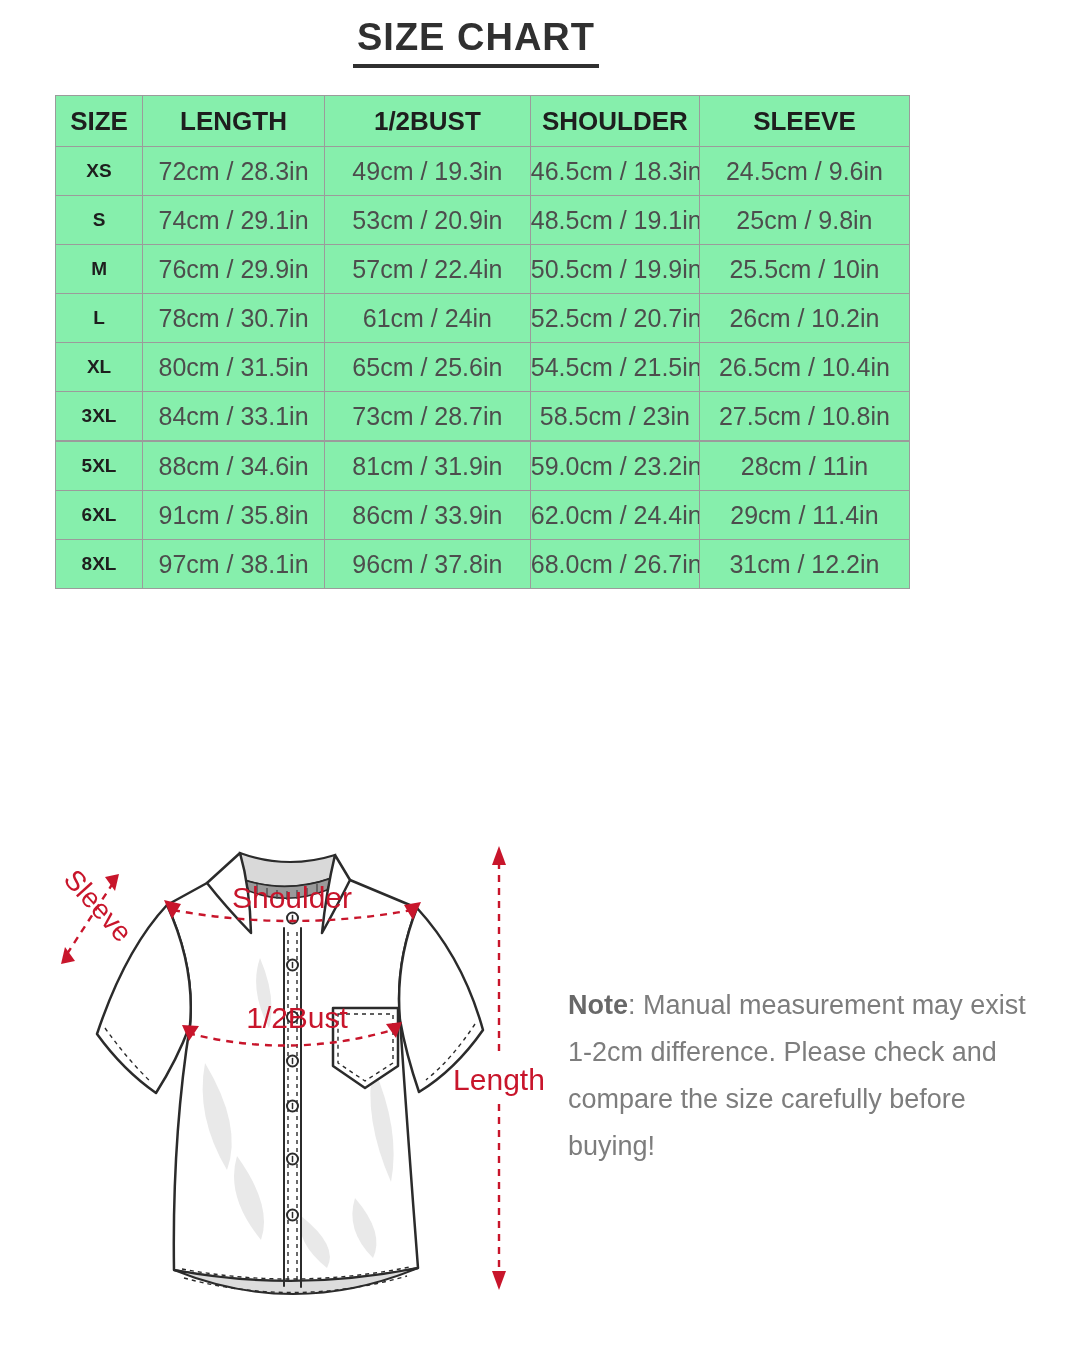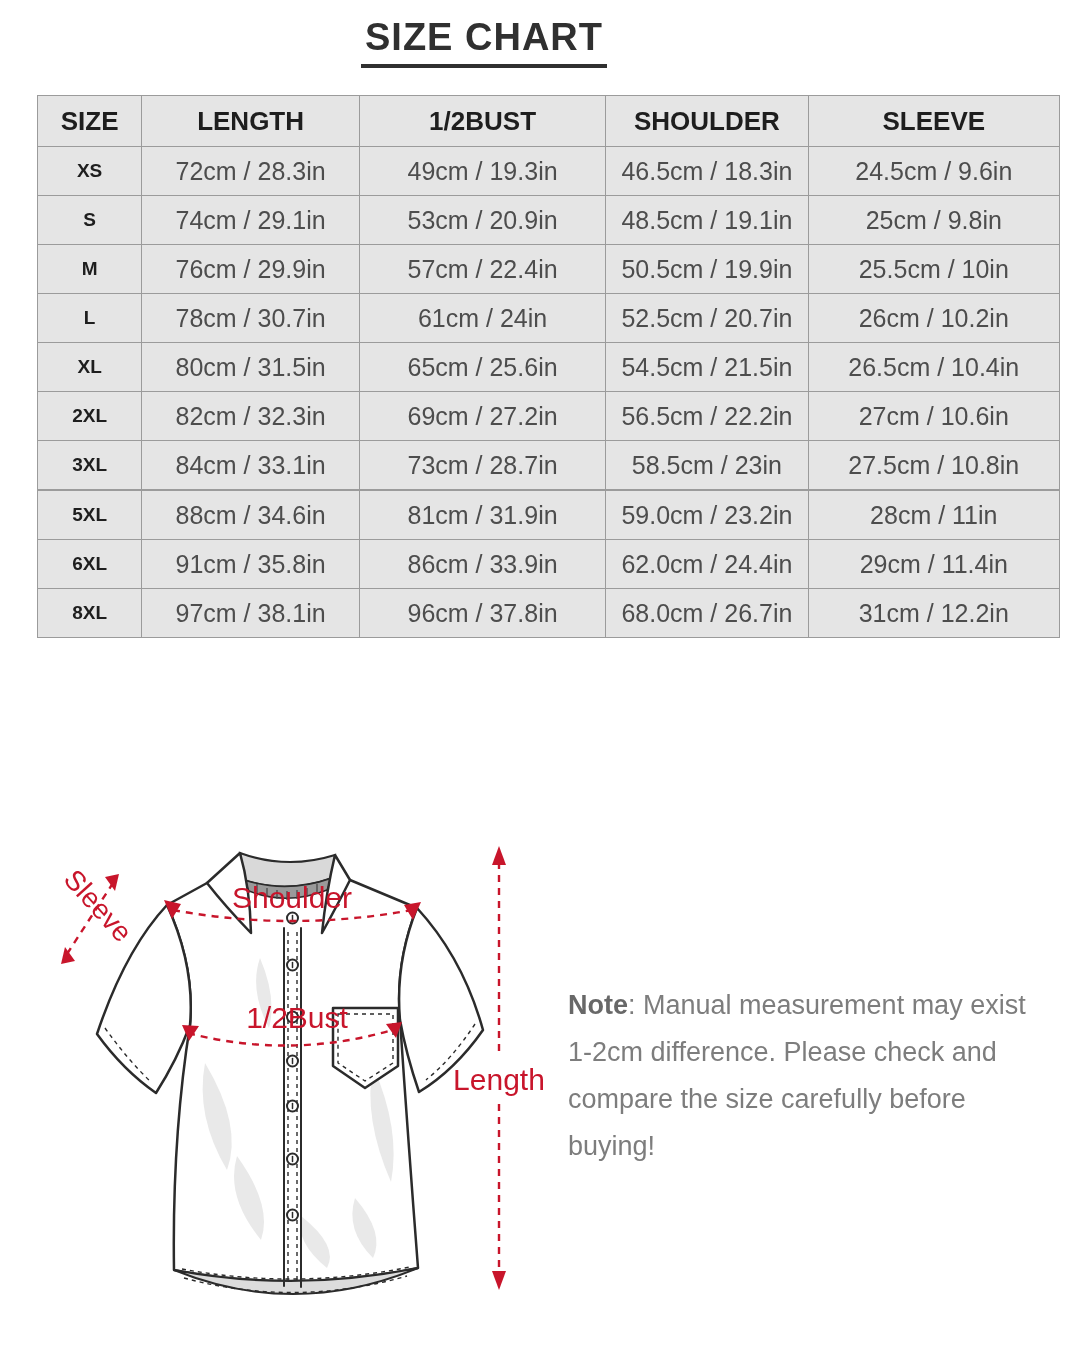--- a/index.html
+++ b/index.html
@@ -2,30 +2,30 @@
 <html style="--title-text: #303030; --table-border: #9b9b9b; --header-text: #1e1e1e; --cell-text: #4d4d4d; --note-text: #7d7d7d; --note-label-text: #686868; --annotation-red: #c8152b; --shirt-line: #2b2b2b; --shirt-fill: #ffffff; --shirt-shade: #e9e9e9; --hem-fill: #dcdcdc; --collar-fill: #d9d9d9; --collar-band: #9a9a9a;"><head>
 <meta charset="utf-8">
 <style>
   html, body { margin:0; padding:0; }
   body {
     width:1080px; height:1369px; position:relative;
     background:#ffffff; overflow:hidden;
     font-family:"Liberation Sans", sans-serif;
   }
   
-  .title-wrap { position:absolute; top:18px; left:8px; width:952px; text-align:center; }
+  .title-wrap { position:absolute; top:18px; left:0; width:952px; text-align:center; }
   .title {
     display:inline-block; margin:0; font-size:38px; font-weight:bold; letter-spacing:1px;
     color:var(--title-text); border-bottom:4px solid var(--title-text);
     padding:0 4px 6px 4px; line-height:1.05;
   }
   
   .size-table {
-    position:absolute; left:37px; top:95px; width:1023px;
-    border-collapse:collapse; table-layout:fixed; background:#e5e5e5;
+    position:absolute; left:55px; top:95px; width:855px;
+    border-collapse:collapse; table-layout:fixed; background:#86efac;
   }
   .size-table th, .size-table td {
     border:1px solid var(--table-border);
     text-align:center; vertical-align:middle; padding:0;
     font-size:25px; color:var(--cell-text); font-weight:normal;
     height:48px; white-space:nowrap; overflow:hidden;
   }
   .size-table thead th {
     font-weight:bold; color:var(--header-text); font-size:26px; height:50px;
   }
@@ -104,27 +104,20 @@
         <td>61cm / 24in</td>
         <td>52.5cm / 20.7in</td>
         <td>26cm / 10.2in</td>
       </tr>
     <tr>
         <th>XL</th>
         <td>80cm / 31.5in</td>
         <td>65cm / 25.6in</td>
         <td>54.5cm / 21.5in</td>
         <td>26.5cm / 10.4in</td>
-      </tr>
-    <tr>
-        <th>2XL</th>
-        <td>82cm / 32.3in</td>
-        <td>69cm / 27.2in</td>
-        <td>56.5cm / 22.2in</td>
-        <td>27cm / 10.6in</td>
       </tr>
     <tr>
         <th>3XL</th>
         <td>84cm / 33.1in</td>
         <td>73cm / 28.7in</td>
         <td>58.5cm / 23in</td>
         <td>27.5cm / 10.8in</td>
       </tr>
     <tr class="thick-top">
         <th>5XL</th>

